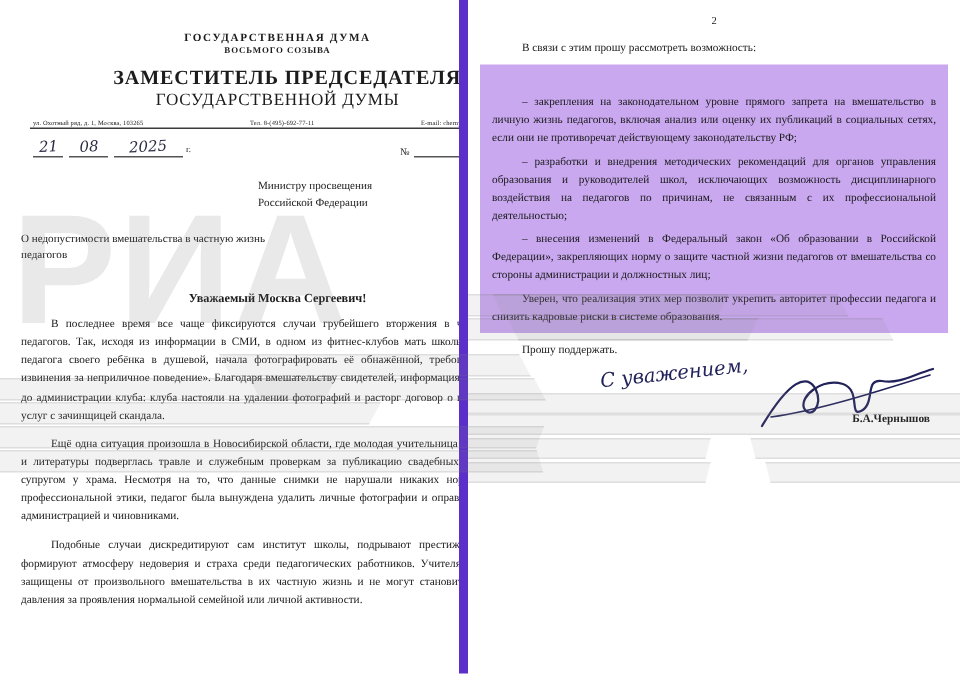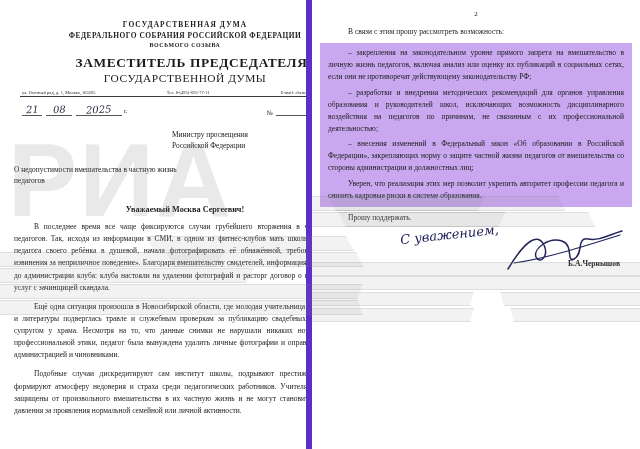--- a/index.html
+++ b/index.html
@@ -214,21 +214,21 @@
   .p2-para {
     margin: 8px 16px 0 16px;
     font-size: 7.5px;
     line-height: 1.62;
     text-align: justify;
     text-indent: 20px;
   }
   .hl-block {
     background: #c9a8f0;
     margin: 5px 8px 0 8px;
-    padding: 4px 8px 5px 8px;
+    padding: 19px 8px 5px 8px;
   }
   .hl-item {
     font-size: 7.5px;
     line-height: 1.62;
     text-align: justify;
     text-indent: 20px;
     margin: 0;
   }
   .hl-item + .hl-item { margin-top: 3px; }
 
@@ -268,21 +268,20 @@
 </style>
 </head>
 <body>
 
 <div id="sheet">
 
   <div class="page" id="page-one">
 
     <div class="lh">
       <div class="lh-line1">ГОСУДАРСТВЕННАЯ  ДУМА</div>
-      <div class="lh-line2">ФЕДЕРАЛЬНОГО СОБРАНИЯ РОССИЙСКОЙ ФЕДЕРАЦИИ</div>
       <div class="lh-line3">ВОСЬМОГО СОЗЫВА</div>
       <div class="lh-title">ЗАМЕСТИТЕЛЬ  ПРЕДСЕДАТЕЛЯ</div>
       <div class="lh-subtitle">ГОСУДАРСТВЕННОЙ  ДУМЫ</div>
     </div>
 
     <div class="contact-row">
       <span>ул. Охотный ряд, д. 1, Москва, 103265</span>
       <span>Тел. 8-(495)-692-77-11</span>
       <span>E-mail: chernyshov.ba@duma.gov.ru</span>
     </div>

